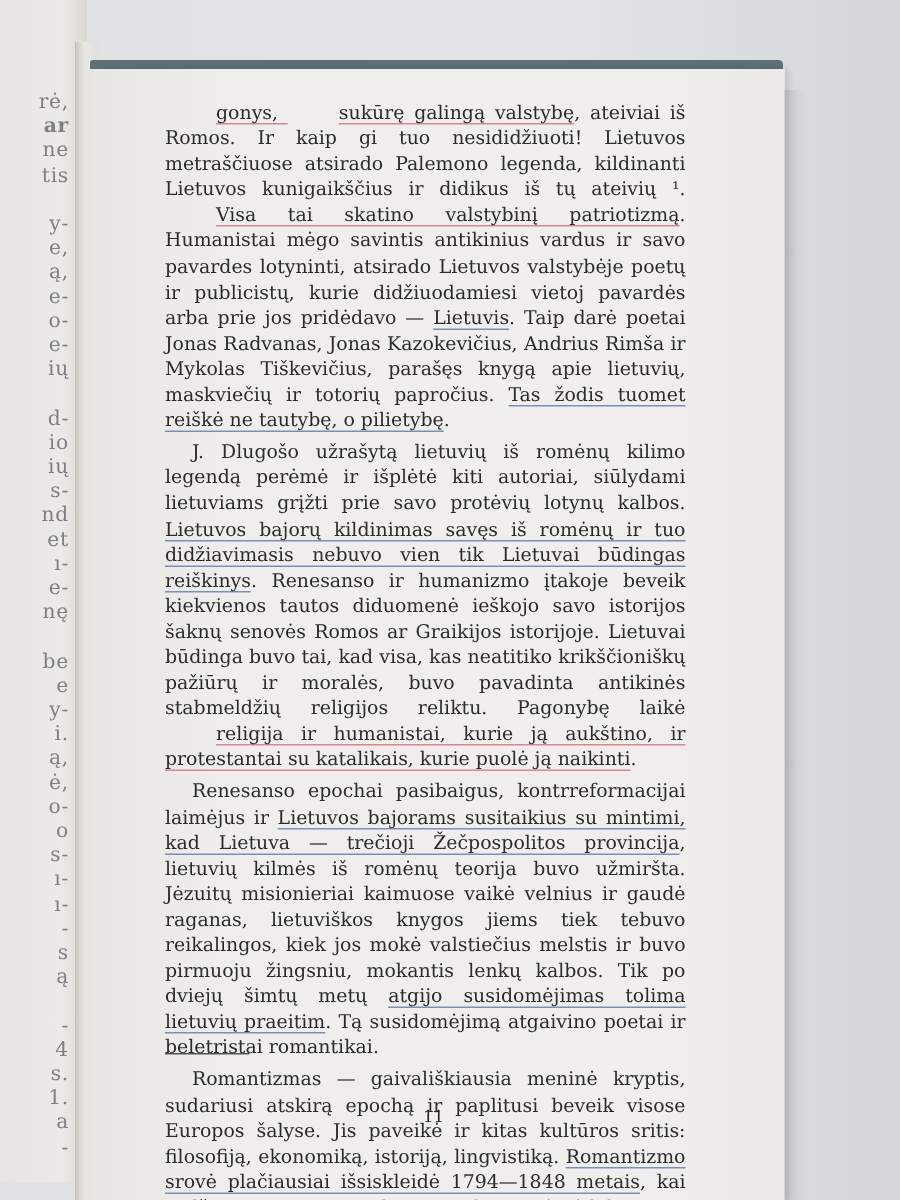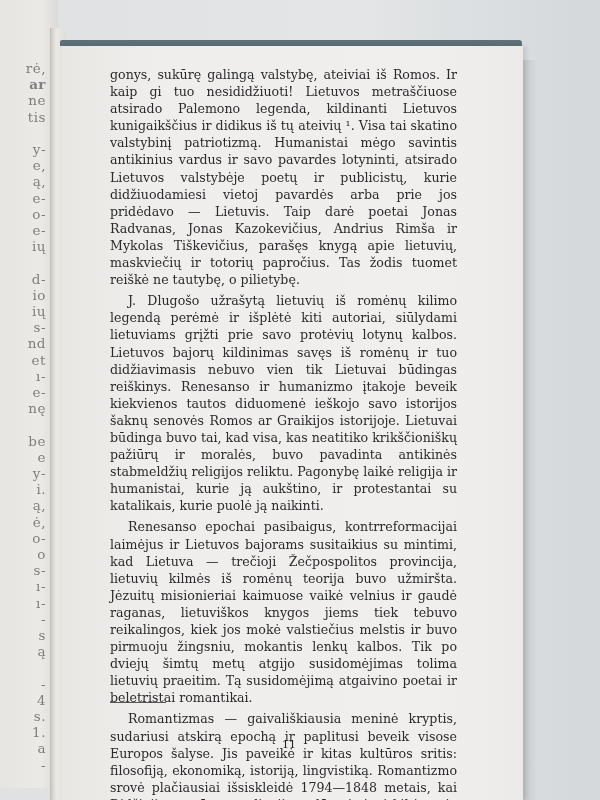--- a/index.html
+++ b/index.html
@@ -35,22 +35,22 @@
     background:linear-gradient(90deg,#e8e7e4 0%,#efeeec 20%,#f0efed 80%,#ebeae8 100%);
     box-shadow: 3px 0 4px rgba(0,0,0,0.10);
   }
   .text {
     position:absolute; left:48px; top:20px; width:347px;
     font-size:12.6px; line-height:17.1px; color:#2b2b2d;
     text-align:justify; hyphens:manual;
   }
   .text p { margin:0 0 4px 0; text-indent:0; }
   .text p.ind { text-indent:18px; }
-  .u-red { text-decoration-color:#d08a92; text-underline-offset:3px; }
-  .u-blue { text-decoration-color:#7a8fb5; text-underline-offset:3px; }
+  .u-red { text-decoration:underline; text-decoration-color:#d08a92; text-underline-offset:3px;margin-left:34px; }
+  .u-blue { text-decoration:underline; text-decoration-color:#7a8fb5; text-underline-offset:3px; }
   .footnote {
     position:absolute; left:62px; top:663px; width:340px;
     font-size:10px; color:#333; letter-spacing:0.2px;
   }
   .footnote sup { font-size:7px; margin-right:4px; }
   .page-number {
     position:absolute; left:220px; top:692px; font-size:11px; font-weight:normal; color:#222;
   }
   .right-shadow {
     position:absolute; left:523px; top:60px; width:14px; height:740px;

